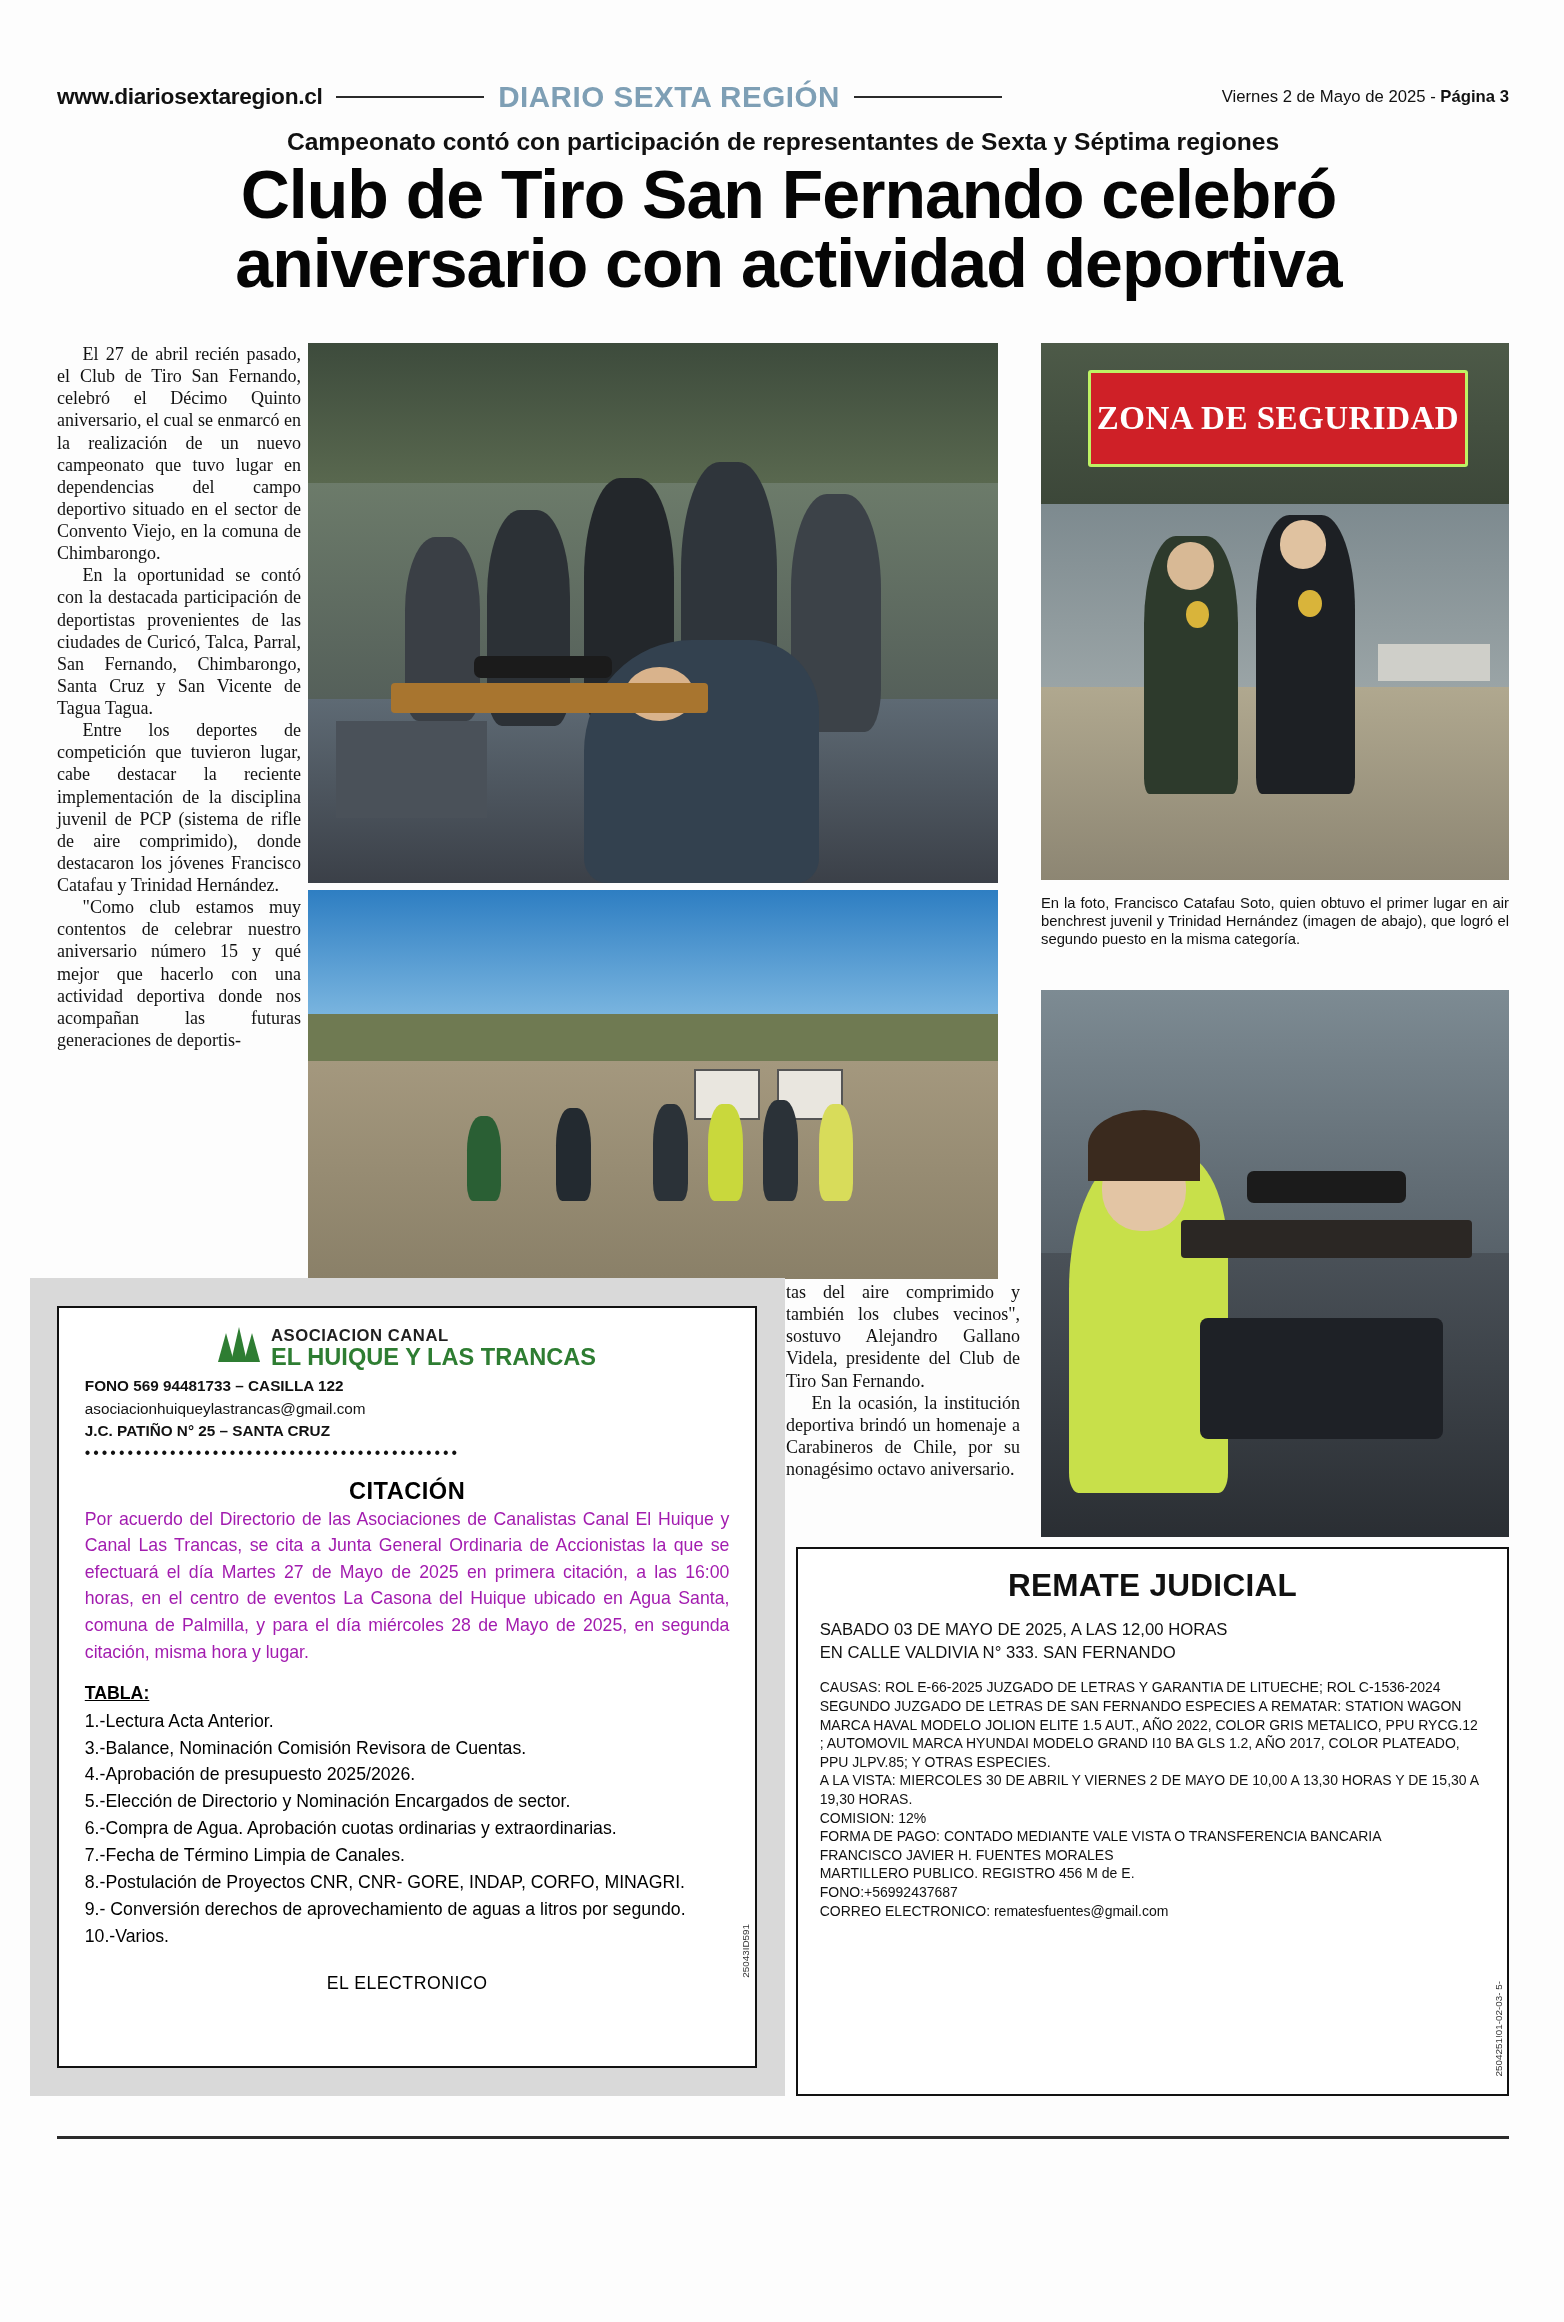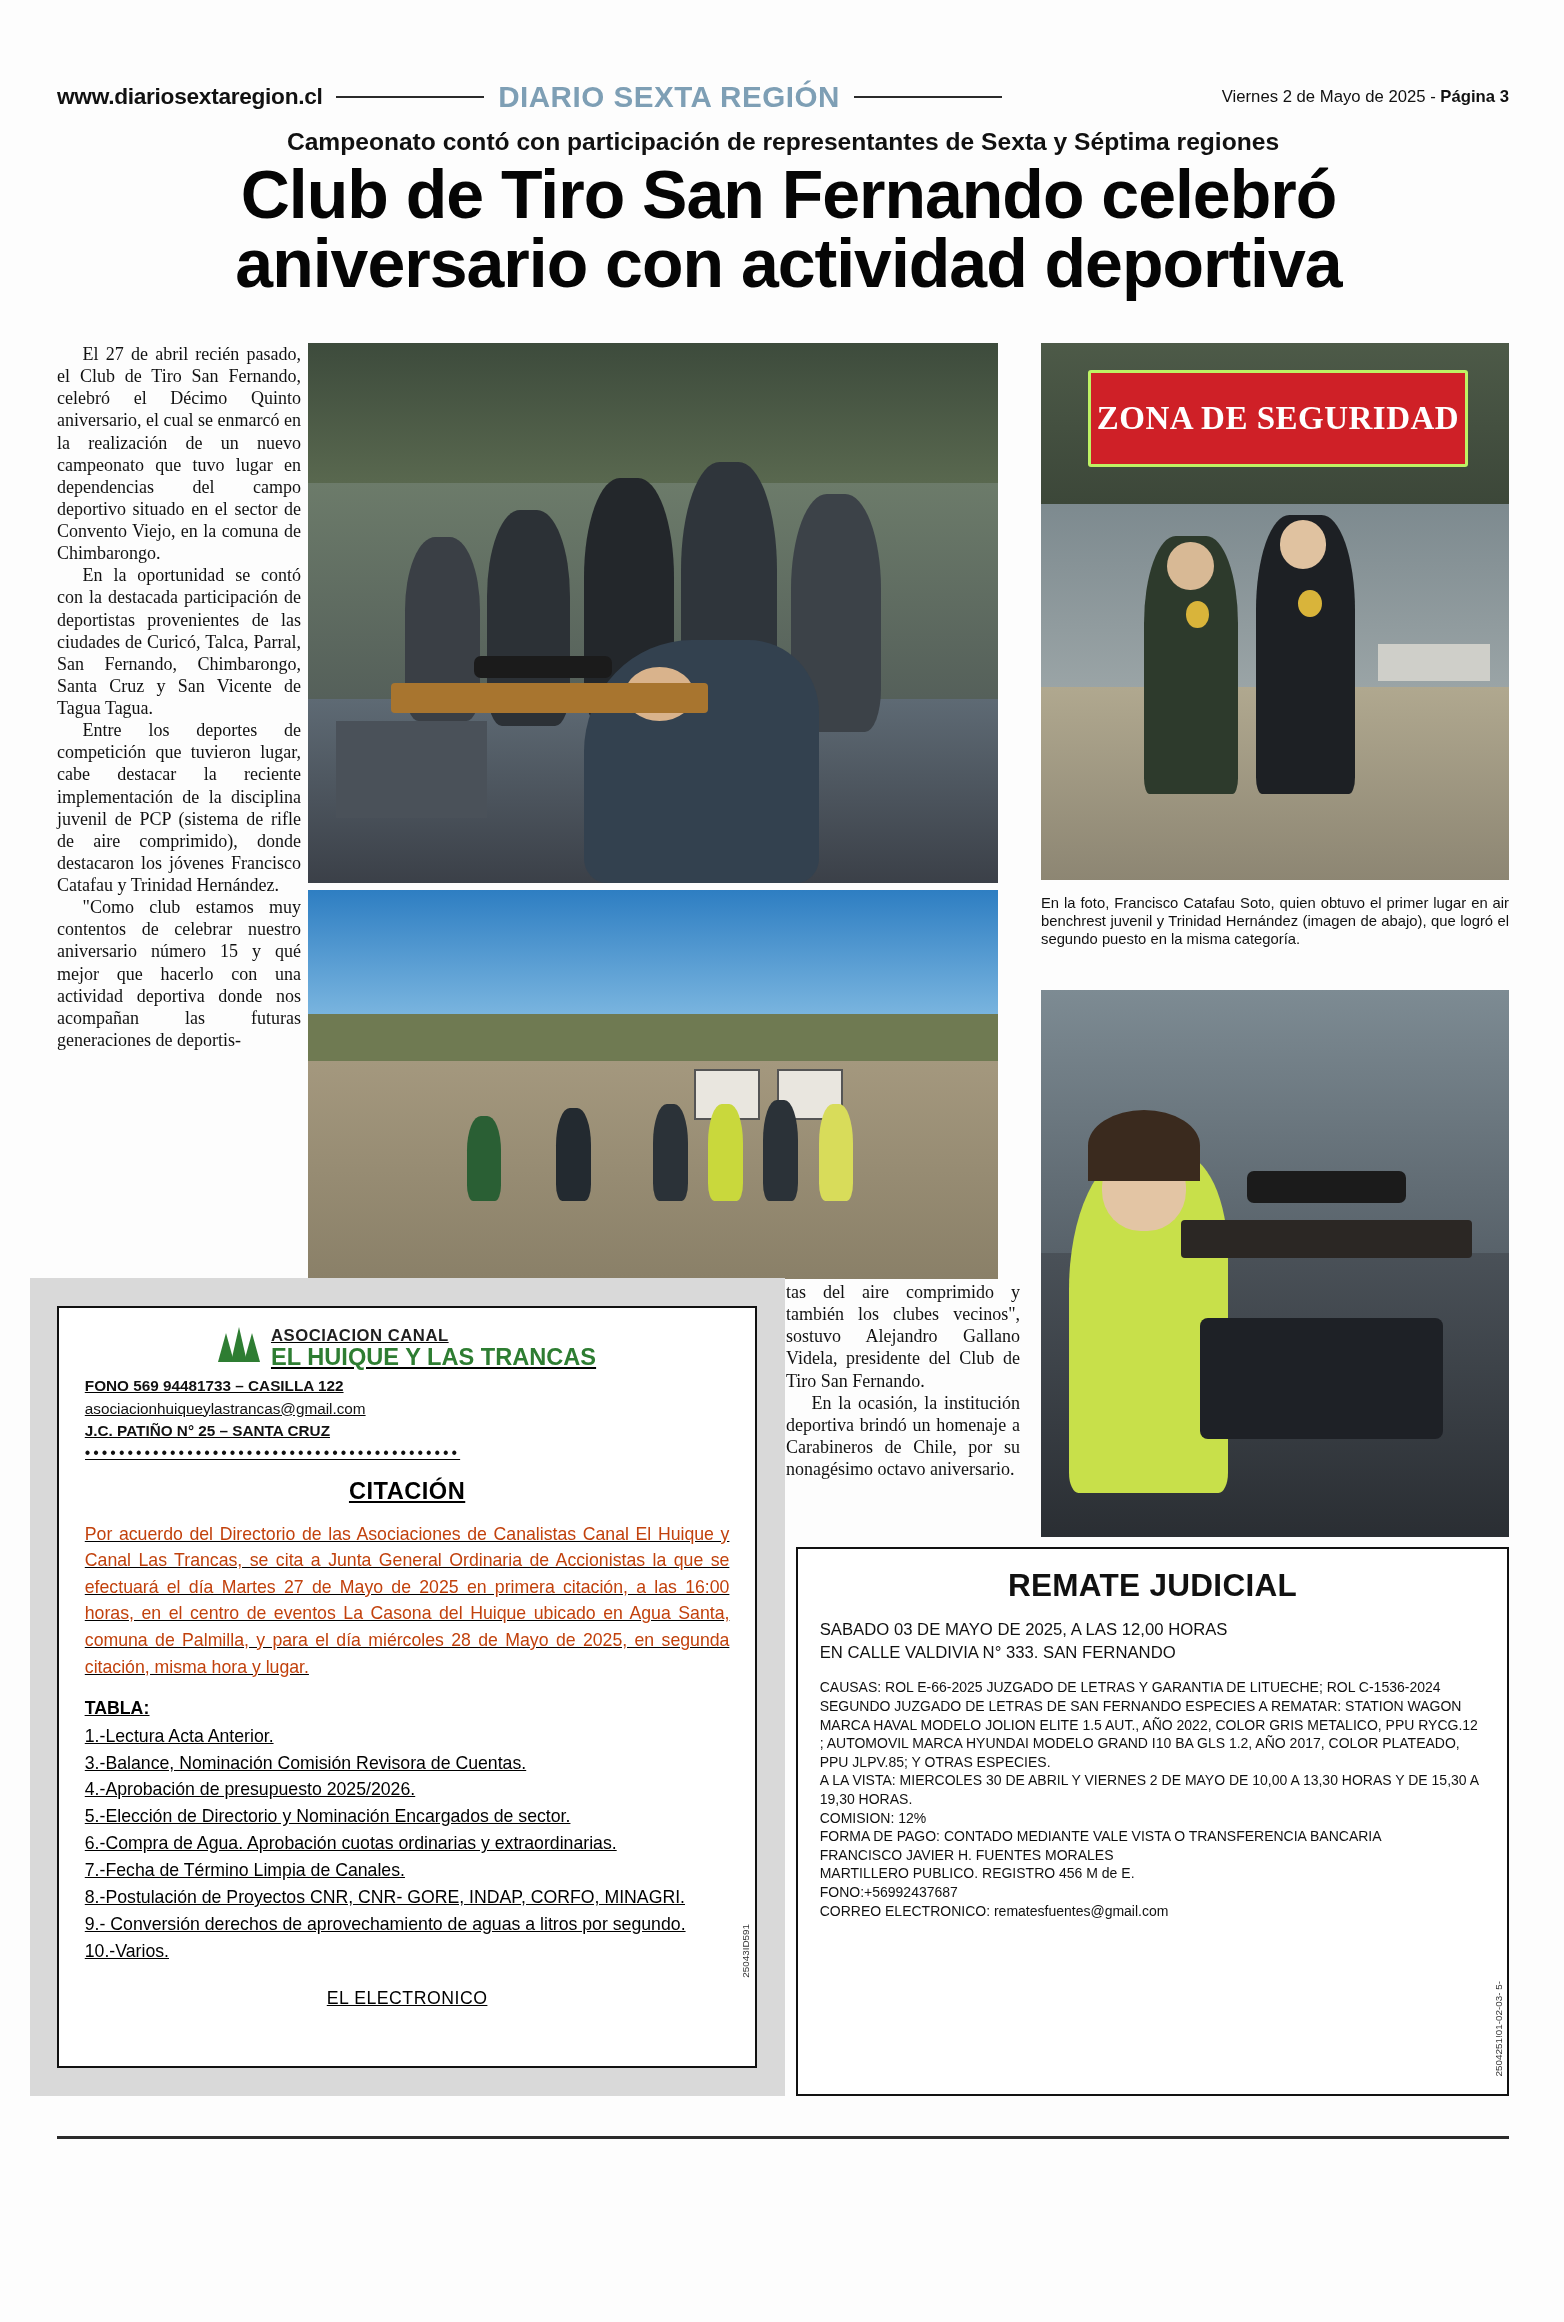--- a/index.html
+++ b/index.html
@@ -107,21 +107,20 @@
   
   .ad-left{
     position:absolute;left:29.6px;top:1278px;width:755px;height:818px;
     background:#d9d9d9;
     padding:0;box-sizing:border-box;
   }
   .ad-left-inner{
     position:absolute;left:27.6px;top:27.6px;right:27.6px;bottom:27.6px;
     background:#fff;border:2px solid #111;box-sizing:border-box;
     padding:19.7px 25.6px;
-    text-decoration:underline;
   }
   .ad-logo{display:flex;align-items:flex-start;gap:9.9px;justify-content:center;}
   .trees{
     width:43px;height:35px;flex:0 0 auto;position:relative;
   }
   .tree{position:absolute;bottom:0;width:0;height:0;border-left:8.9px solid transparent;border-right:8.9px solid transparent;border-bottom:29.6px solid #2e7d32;}
   .assoc-name{
     font-family:"Liberation Sans", sans-serif;font-weight:bold;
     line-height:1.05;color:#1f1f1f;
   }
@@ -135,21 +134,21 @@
   .dots{
     font-family:"Liberation Sans", sans-serif;font-size:15.8px;
     letter-spacing:3px;color:#111;margin-top:2px;overflow:hidden;white-space:nowrap;
   }
   .citacion-title{
     text-align:center;font-family:"Liberation Sans", sans-serif;
     font-weight:bold;font-size:23.6px;margin-top:15.8px;letter-spacing:0.5px;
   }
   .citacion-body{
     font-family:"Liberation Sans", sans-serif;font-size:17.7px;line-height:1.5;
-    text-align:justify;margin-top:16px;color:#c2410c;
+    text-align:justify;margin-top:1px;color:#a21caf;
   }
   .tabla-head{
     font-family:"Liberation Sans", sans-serif;font-weight:bold;font-size:17.7px;
     margin-top:17.7px;text-decoration:underline;
   }
   .tabla-list{
     font-family:"Liberation Sans", sans-serif;font-size:17.7px;line-height:1.52;
     margin-top:3.9px;
   }
   .directorio{

